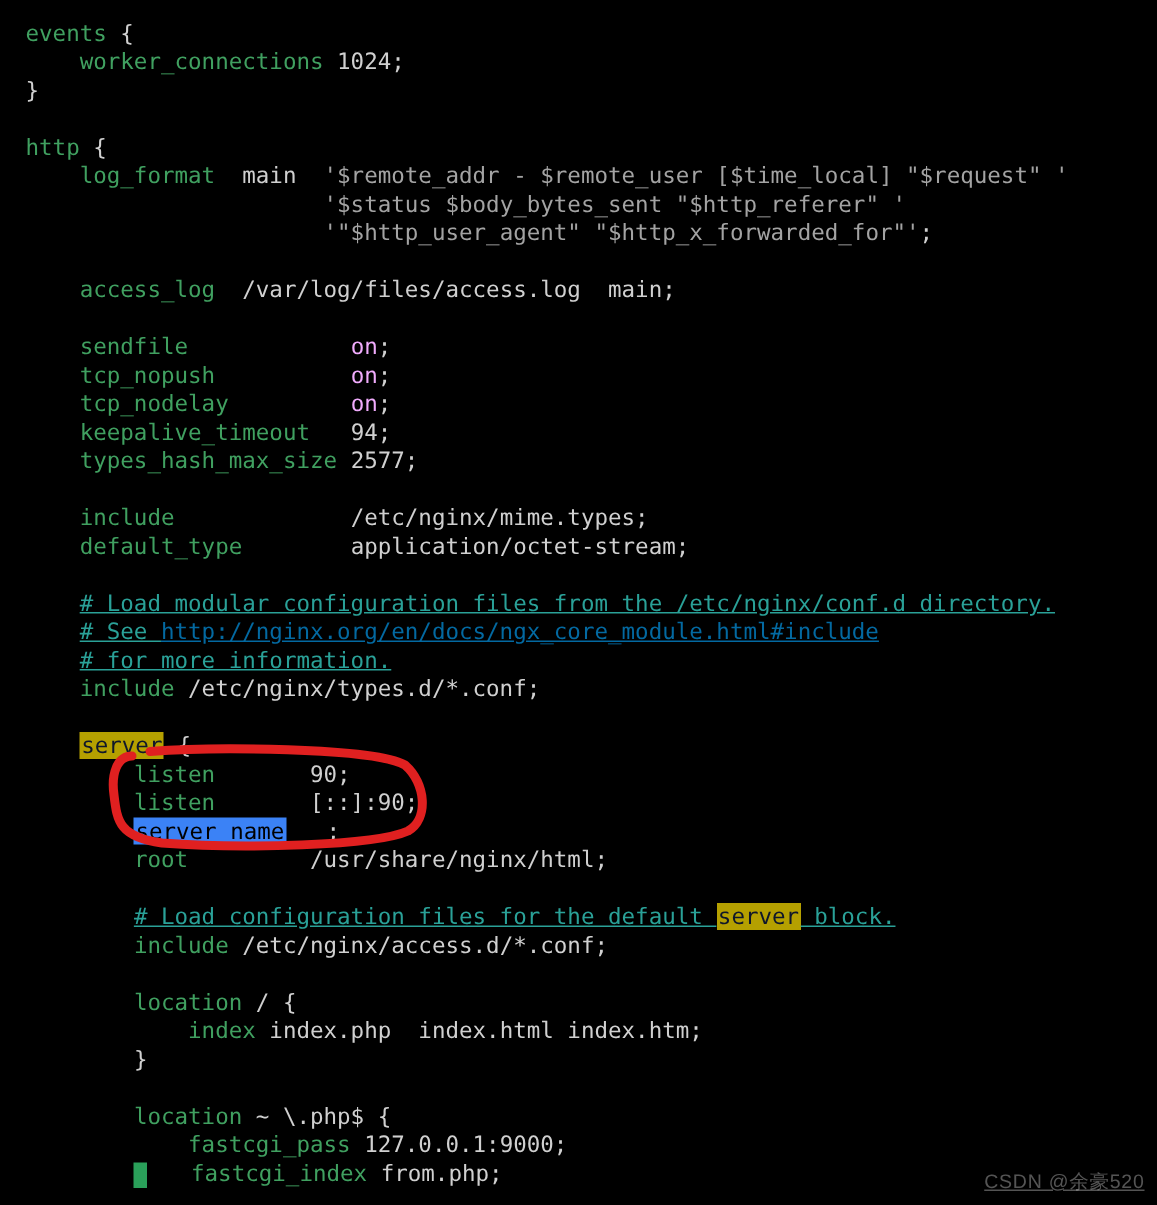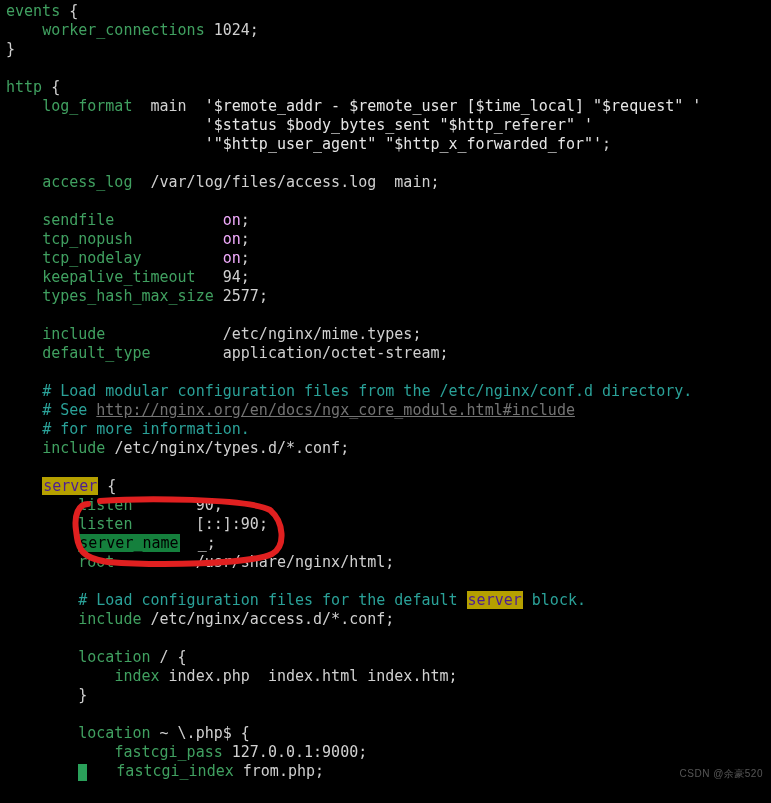--- a/index.html
+++ b/index.html
@@ -9,50 +9,51 @@
     width: 771px;
     height: 803px;
     overflow: hidden;
     font-family: "DejaVu Sans Mono", "Liberation Mono", Consolas, monospace;
     font-size: 15px;
     line-height: 19px;
     color: #d0d0d0;
     position: relative;
   }
   pre {
-    margin: 0;
+    margin: 11px;
     padding: 2px 0 0 6px;
     white-space: pre;
   }
   .kw   { color: #40a060; }          
   .brc  { color: #d0d0d0; }          
-  .str  { color: #e5e5e5; }          
+  .str  { color: #a3a3a3; }          
   .on   { color: #f0abfc; }
-  .cmt  { color: #2aa198; }          
-  .url  { color: #737373; text-decoration: underline; }
-  .hi   { background: #b5a000; color: #4c1d95; padding: 0 1px; }
-  .hi2  { background: #15803d; color: #000; padding: 0 1px; }
+  .cmt  { color: #2aa198; text-decoration: underline; }          
+  .url  { color: #0369a1; text-decoration: underline; }
+  .hi   { background: #b5a000; color: #0f172a; padding: 0 1px; }
+  .hi2  { background: #3b82f6; color: #000; padding: 0 1px; }
   .cursor {
     display: inline-block;
     width: 9px;
     height: 17px;
     background: #2aa05a;
     vertical-align: text-bottom;
     margin-right: 2px;
     position: relative;
     top: 1px;
   }
   .watermark {
     position: absolute;
     right: 8px;
-    bottom: 20px;
+    bottom: 6px;
     color: rgba(220,220,220,0.38);
     font-family: sans-serif;
-    font-size: 10px;
+    font-size: 13px;
     letter-spacing: 0.5px;
+    text-decoration: underline;
   }
   .annot {
     position: absolute;
     left: 70px;
     top: 496px;
     width: 218px;
     height: 72px;
     pointer-events: none;
   }
 </style>

